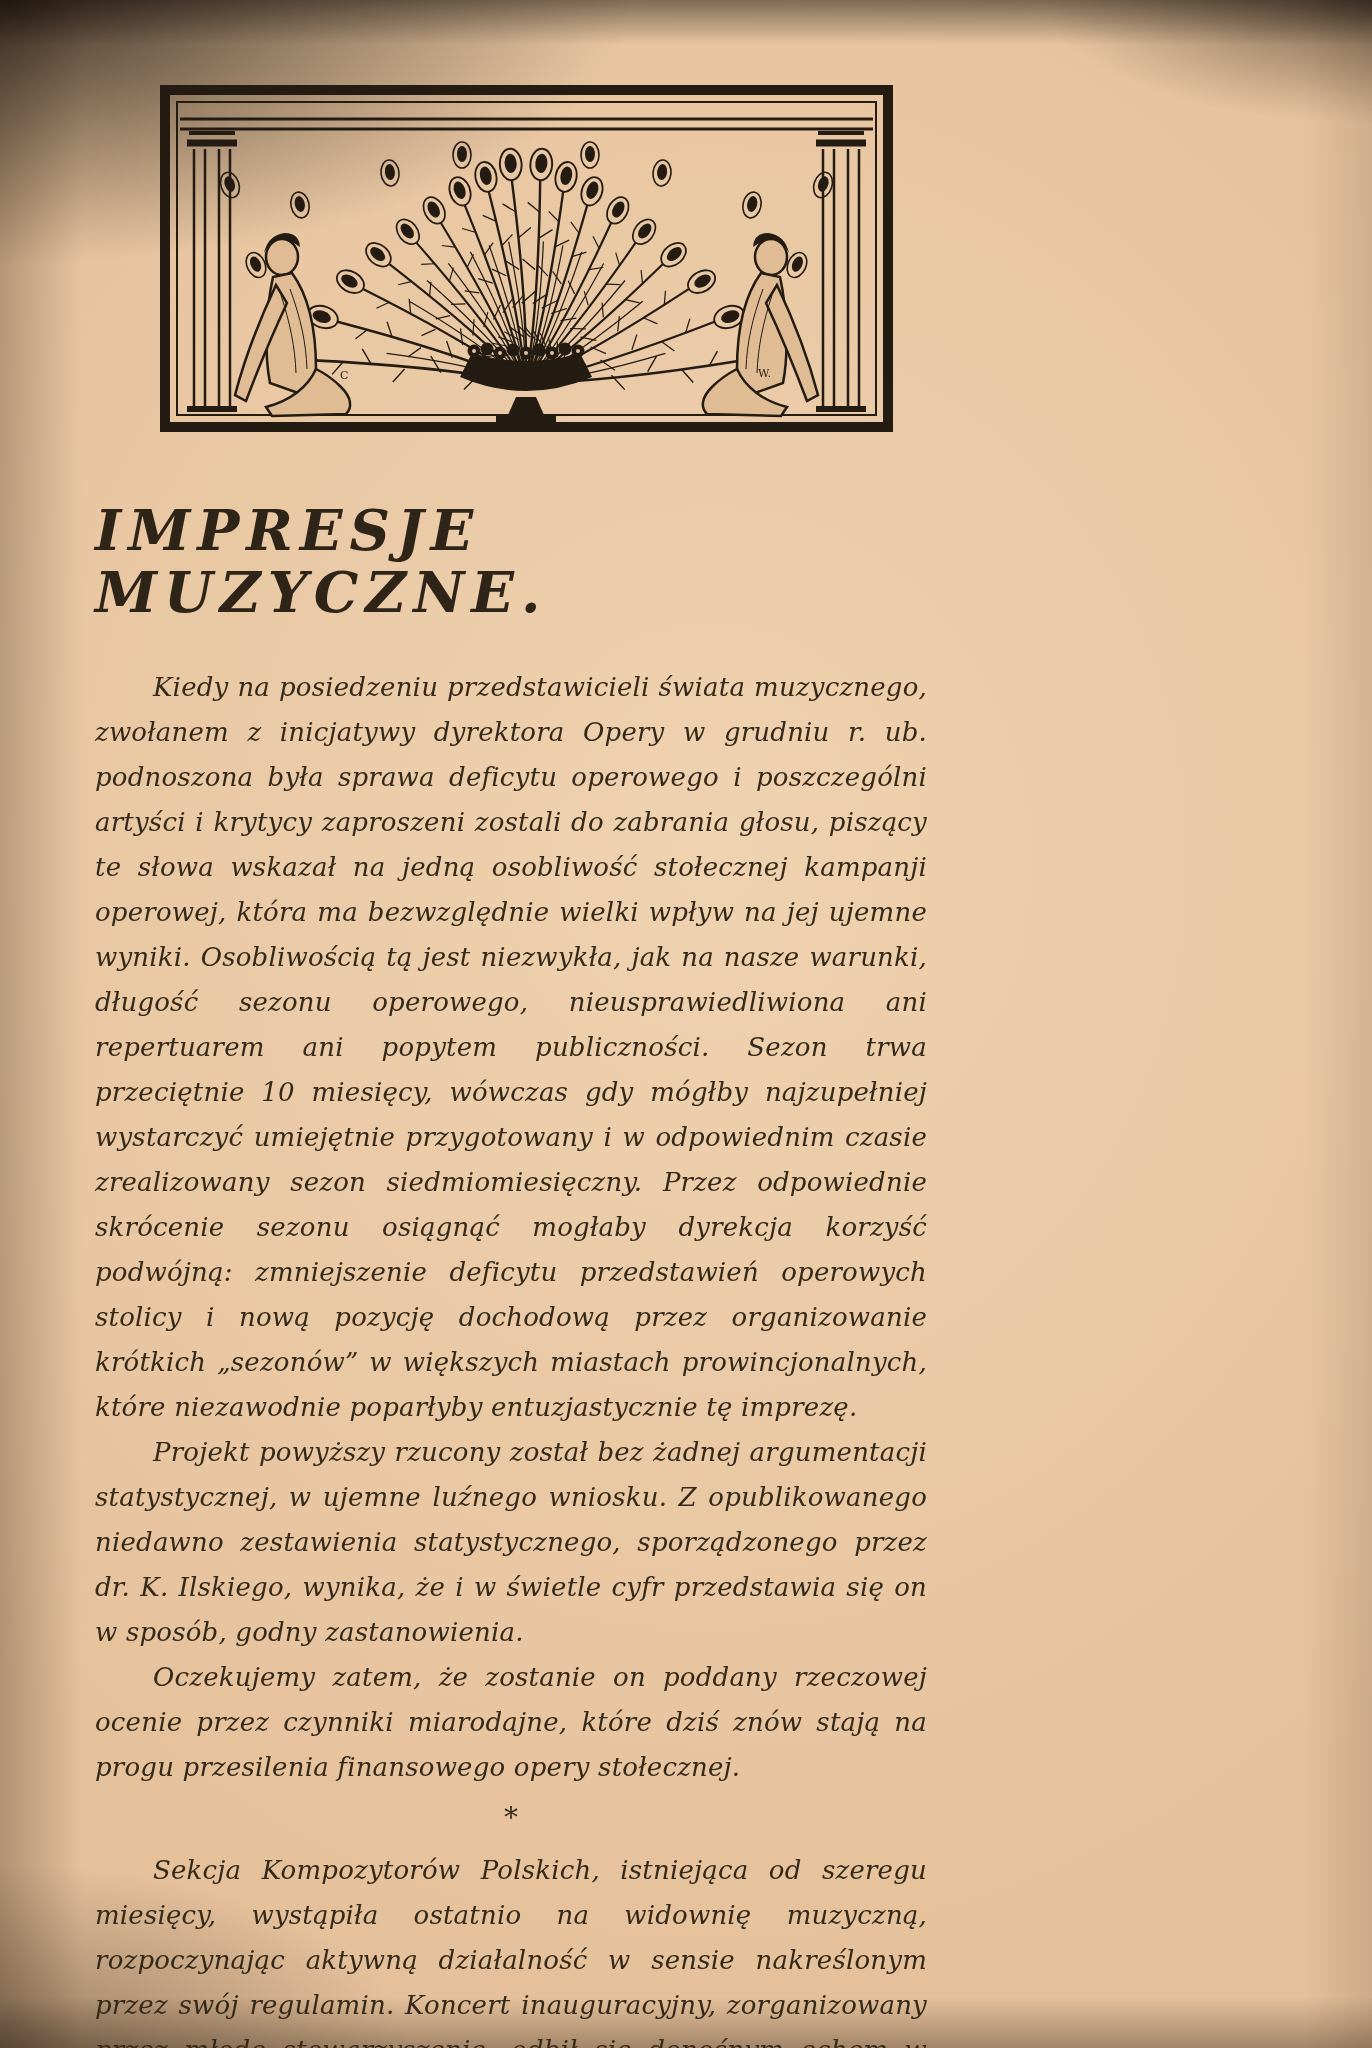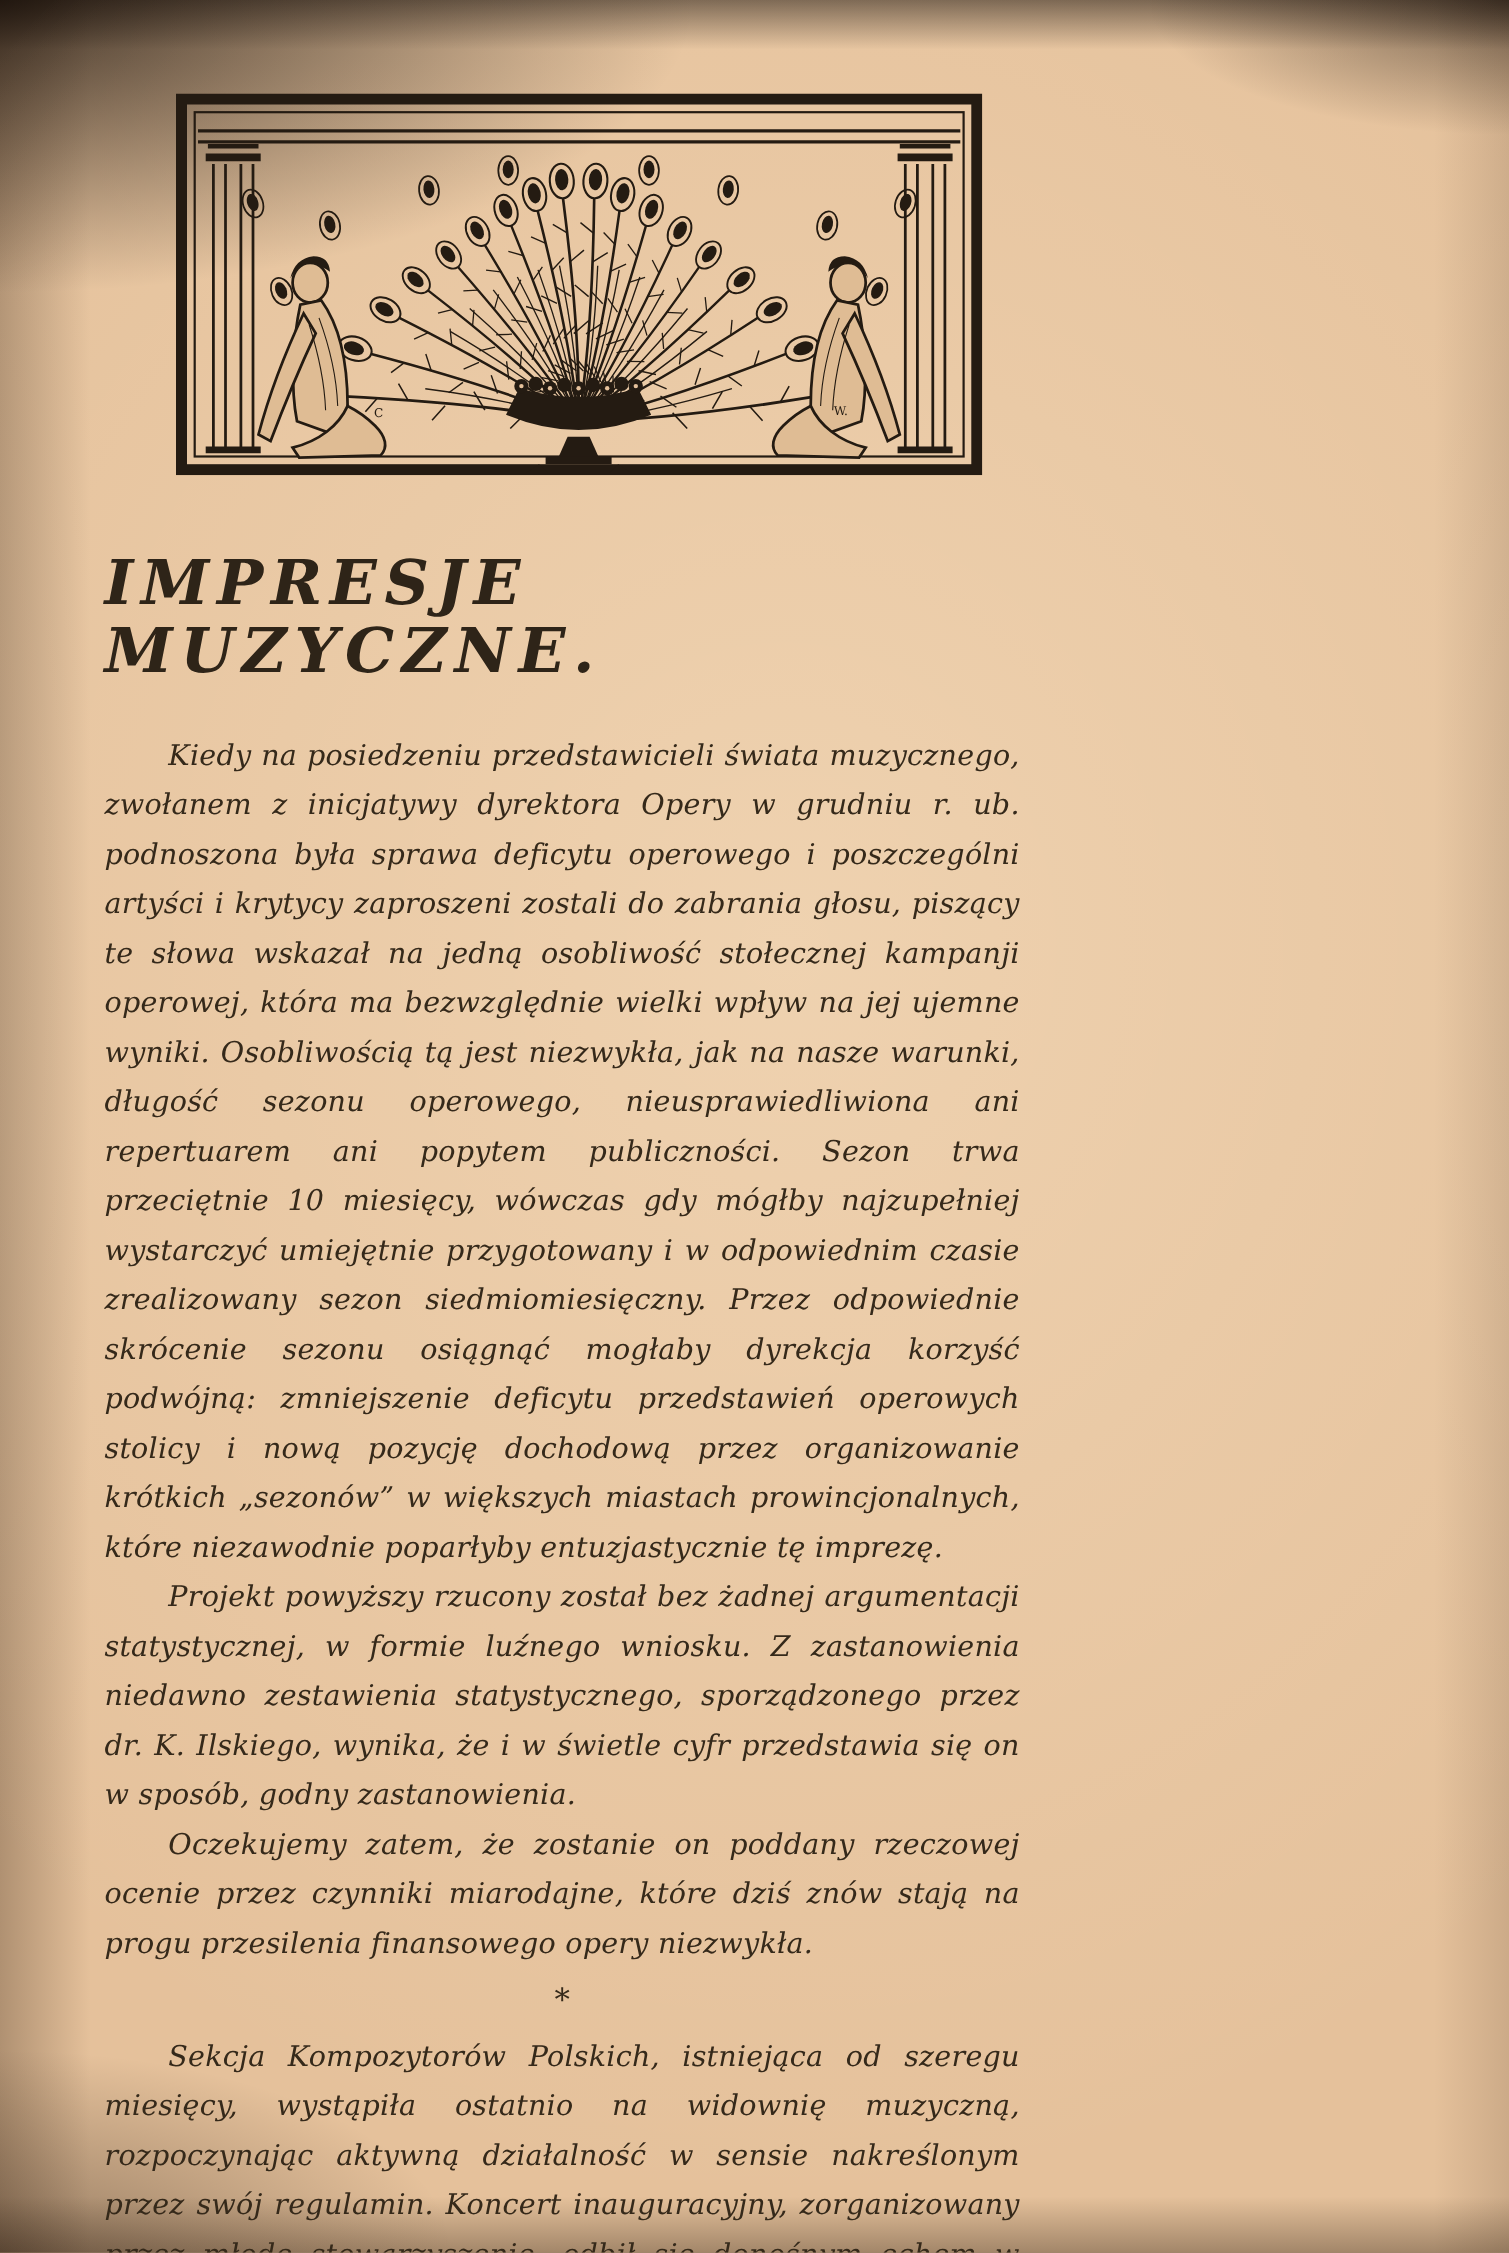--- a/index.html
+++ b/index.html
@@ -173,19 +173,19 @@
       <use href="#sitter" transform="translate(733,0) scale(-1,1)"></use>
 
       <text x="180" y="294" font-size="11" fill="#241b12" font-family="DejaVu Serif, serif">C</text>
       <text x="598" y="292" font-size="11" fill="#241b12" font-family="DejaVu Serif, serif">W.</text>
     </svg>
   </figure>
 
   <main class="content">
     <h1 class="title">IMPRESJE MUZYCZNE.</h1>
     <p class="para">Kiedy na posiedzeniu przedstawicieli świata muzycznego, zwołanem z inicjatywy dyrektora Opery w grudniu r. ub. podnoszona była sprawa deficytu operowego i poszczególni artyści i krytycy zaproszeni zostali do zabrania głosu, piszący te słowa wskazał na jedną osobliwość stołecznej kampanji operowej, która ma bezwzględnie wielki wpływ na jej ujemne wyniki. Osobliwością tą jest niezwykła, jak na nasze warunki, długość sezonu operowego, nieusprawiedliwiona ani repertuarem ani popytem publiczności. Sezon trwa przeciętnie 10 miesięcy, wówczas gdy mógłby najzupełniej wystarczyć umiejętnie przygotowany i w odpowiednim czasie zrealizowany sezon siedmiomiesięczny. Przez odpowiednie skrócenie sezonu osiągnąć mogłaby dyrekcja korzyść podwójną: zmniejszenie deficytu przedstawień operowych stolicy i nową pozycję dochodową przez organizowanie krótkich „sezonów” w większych miastach prowincjonalnych, które niezawodnie poparłyby entuzjastycznie tę imprezę.</p>
-    <p class="para">Projekt powyższy rzucony został bez żadnej argumentacji statystycznej, w formie luźnego wniosku. Z zastanowienia niedawno zestawienia statystycznego, sporządzonego przez dr. K. Ilskiego, wynika, że i w świetle cyfr przedstawia się on w sposób, godny zastanowienia.</p>
-    <p class="para">Oczekujemy zatem, że zostanie on poddany rzeczowej ocenie przez czynniki miarodajne, które dziś znów stają na progu przesilenia finansowego opery niezwykła.</p>
+    <p class="para">Projekt powyższy rzucony został bez żadnej argumentacji statystycznej, w ujemne luźnego wniosku. Z opublikowanego niedawno zestawienia statystycznego, sporządzonego przez dr. K. Ilskiego, wynika, że i w świetle cyfr przedstawia się on w sposób, godny zastanowienia.</p>
+    <p class="para">Oczekujemy zatem, że zostanie on poddany rzeczowej ocenie przez czynniki miarodajne, które dziś znów stają na progu przesilenia finansowego opery stołecznej.</p>
     <div class="separator">*</div>
     <p class="para">Sekcja Kompozytorów Polskich, istniejąca od szeregu miesięcy, wystąpiła ostatnio na widownię muzyczną, rozpoczynając aktywną działalność w sensie nakreślonym przez swój regulamin. Koncert inauguracyjny, zorganizowany przez młode stowarzyszenie, odbił się donośnym echem w prasie i w opinji kół fachowych. Echo to jednak, naogół dźwięcz-</p>
   </main>
 
 </div>
 
 </body></html>

